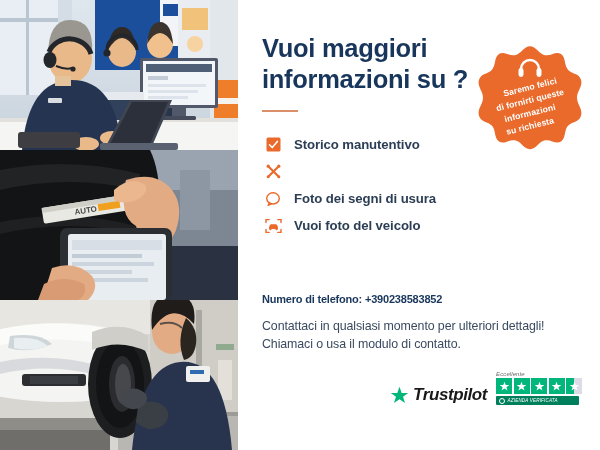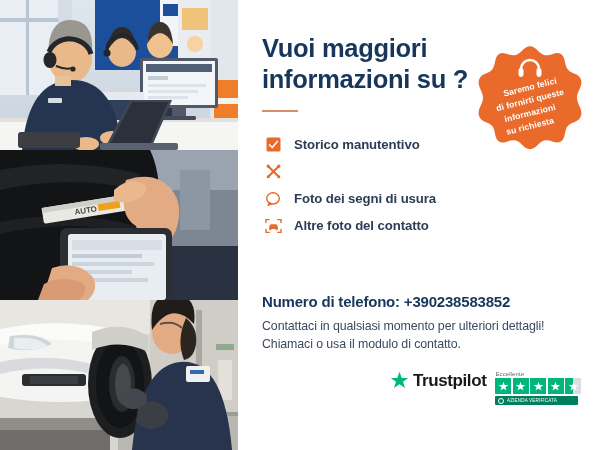--- a/index.html
+++ b/index.html
@@ -124,42 +124,43 @@
     font-size: 13.2px;
     letter-spacing: -0.1px;
   }
 
   
   .phone-line {
     position: absolute;
     left: 24px;
     top: 293px;
     color: #18365b;
-    font-size: 15px;
+    font-size: 11px;
     font-weight: bold;
     letter-spacing: -0.2px;
   }
   .contact-text {
     position: absolute;
     left: 24px;
     top: 318px;
     width: 320px;
     color: #3a4a60;
     font-size: 12.4px;
     line-height: 1.45;
     letter-spacing: -0.1px;
   }
 
   
   .trustpilot {
     position: absolute;
     left: 152px;
     top: 371px;
     display: flex;
-    align-items: flex-start;
+    align-items: flex-end;
+    font-style: italic;
   }
   .tp-logo { display: flex; align-items: center; }
   .tp-logo svg { display:block; }
   .tp-name {
     margin-left: 4px;
     color: #191919;
     font-size: 17px;
     font-weight: bold;
     letter-spacing: -0.4px;
   }
@@ -462,21 +463,21 @@
               <path d="M1 4.6 L1 1.6 L4.2 1.6"></path>
               <path d="M16 4.6 L16 1.6 L12.8 1.6"></path>
               <path d="M1 11.4 L1 14.4 L4.2 14.4"></path>
               <path d="M16 11.4 L16 14.4 L12.8 14.4"></path>
             </g>
             <path d="M4 9.6 q0.6 -3 1.8 -3.4 l5.4 0 q1.2 0.4 1.8 3.4 l0 1.5 l-9 0 z" fill="#ea6a2b"></path>
             <circle cx="5.4" cy="11.2" r="1.1" fill="#ea6a2b"></circle>
             <circle cx="11.6" cy="11.2" r="1.1" fill="#ea6a2b"></circle>
           </svg>
         </span>
-        <span class="feature-label">Altre foto del contatto</span>
+        <span class="feature-label">Vuoi foto del veicolo</span>
       </div>
 
 
     </div>
 
     <div class="phone-line">
       <span>Numero di telefono: +390238583852</span>
     </div>
 
     <div class="contact-text">

